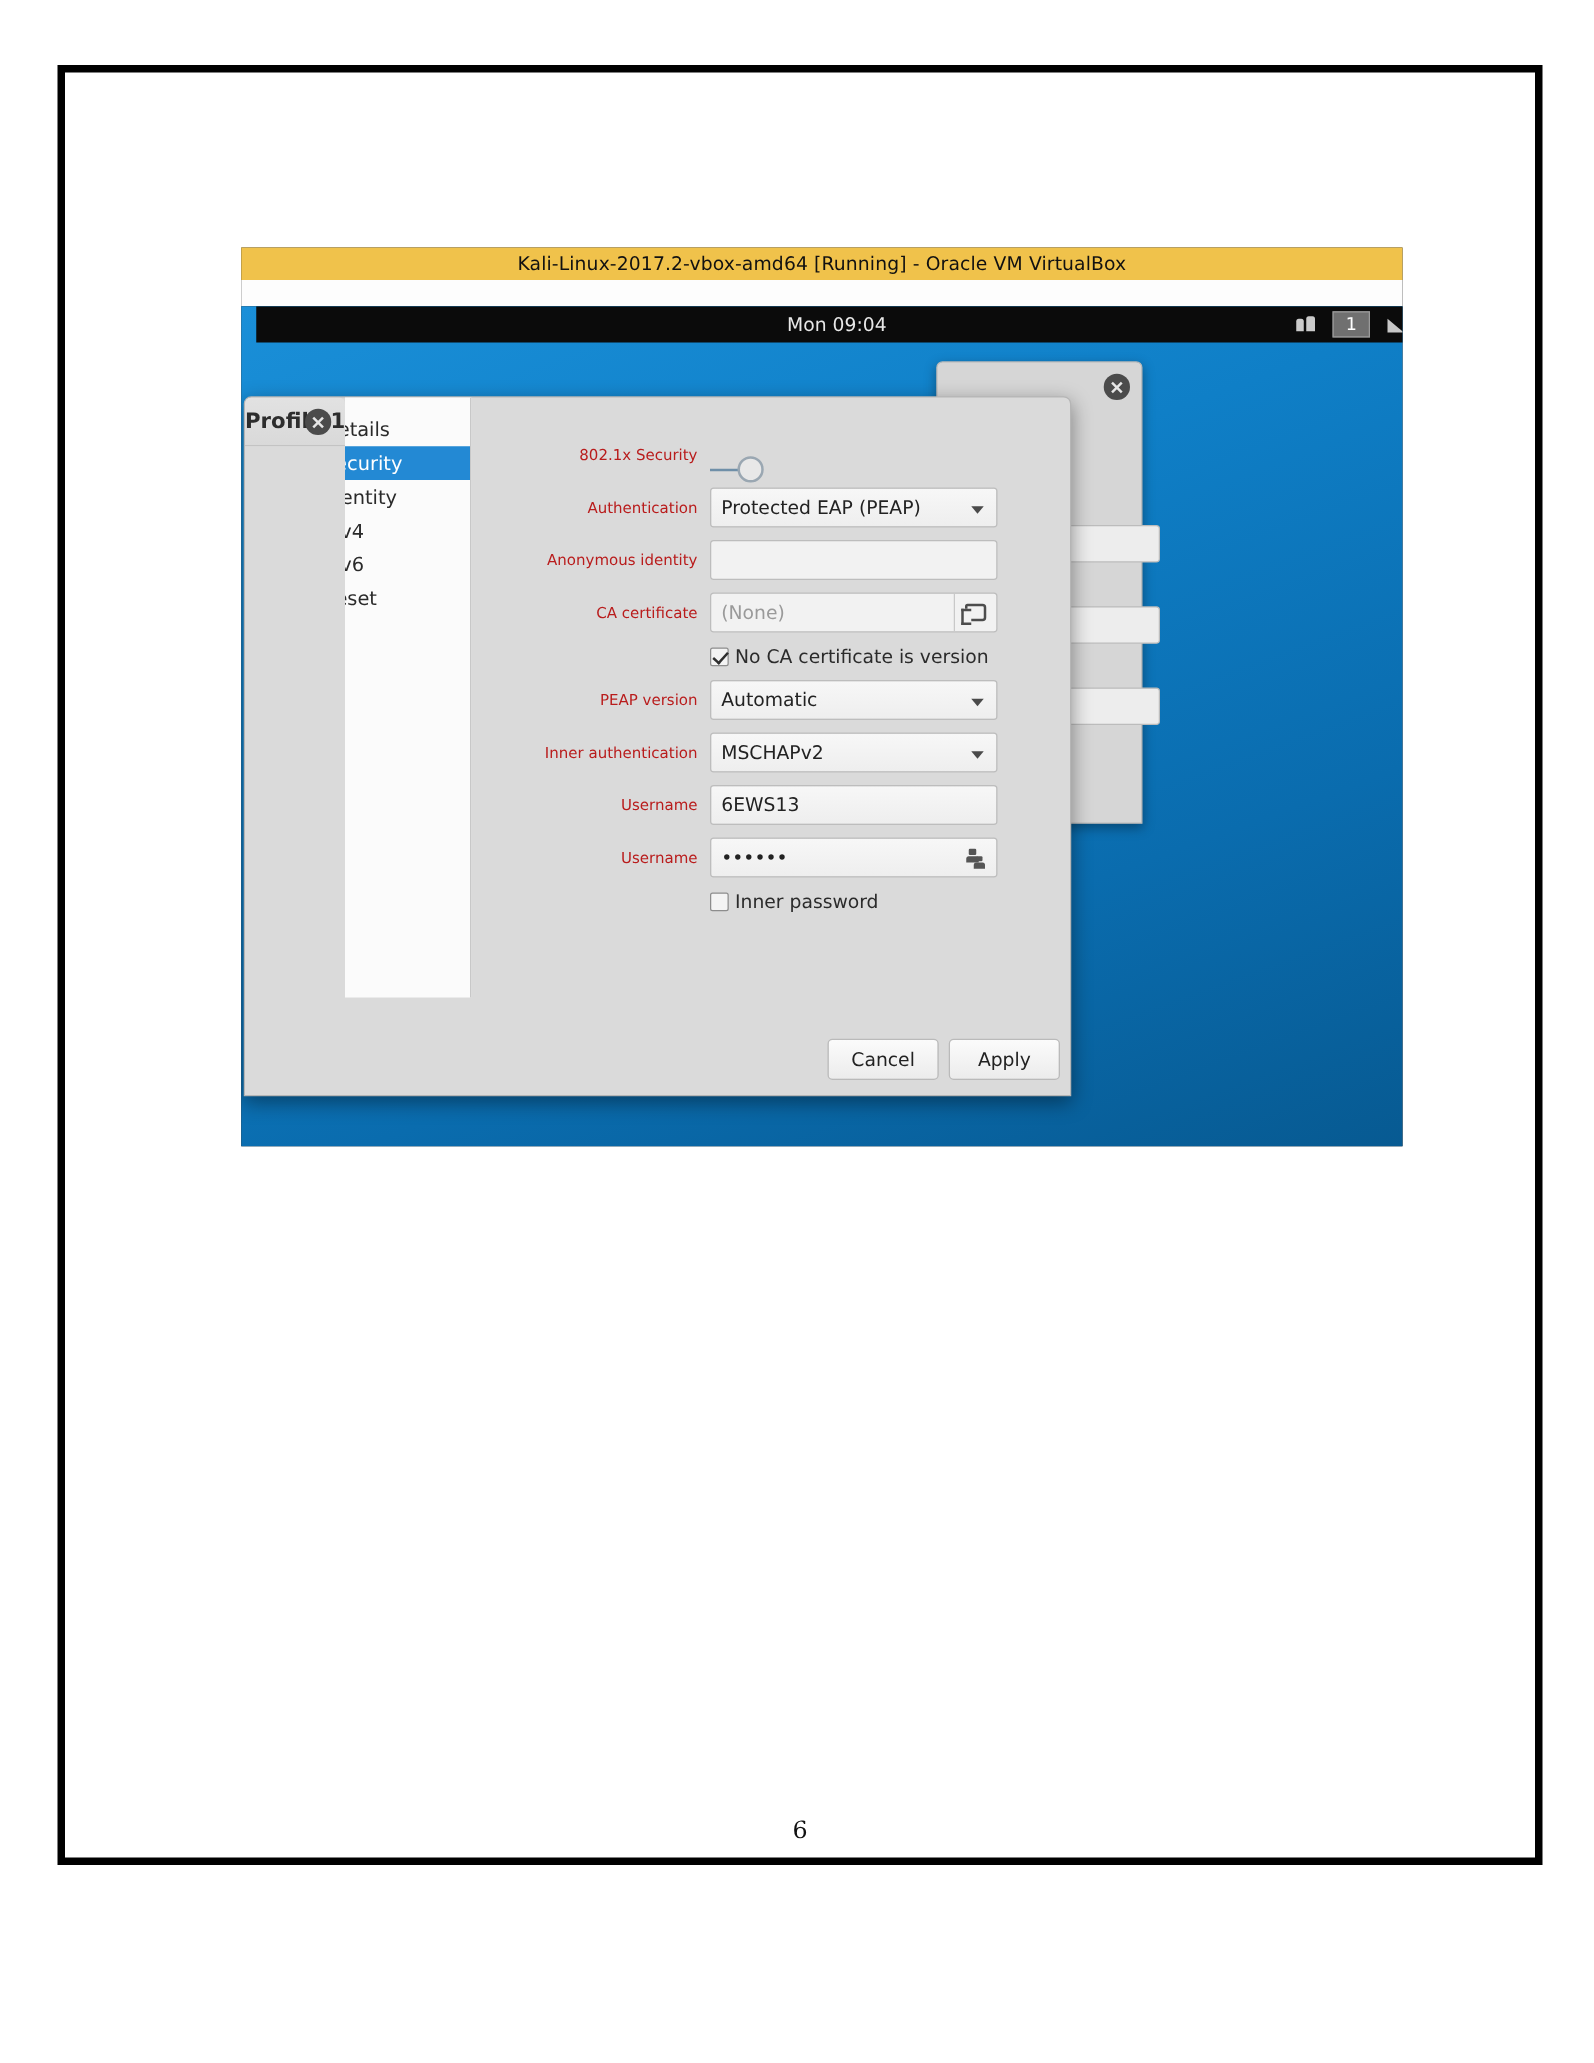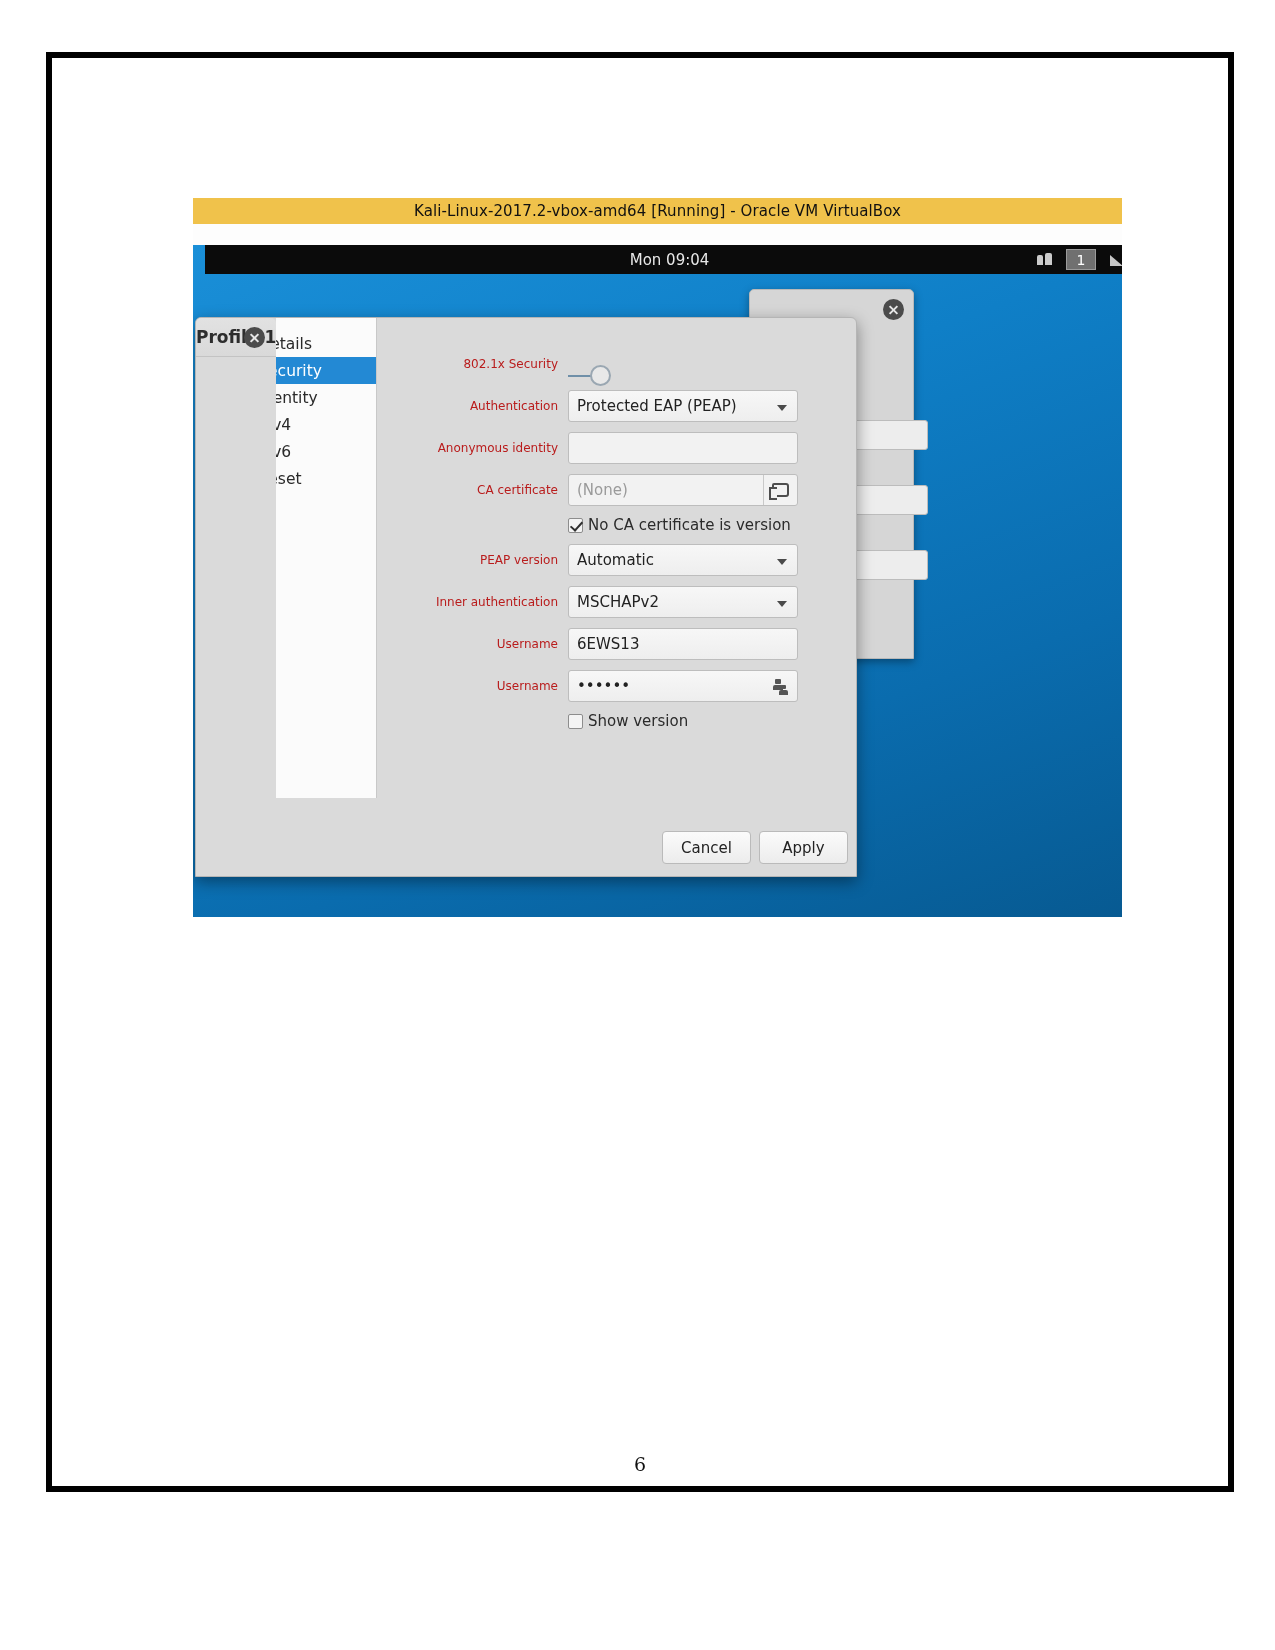--- a/index.html
+++ b/index.html
@@ -519,21 +519,21 @@
                     <i class="h2"></i>
                     <i class="b2"></i>
                   </span>
                 </span>
               </span>
             </div>
 
             <div class="checkrow">
               <span class="inner">
                 <span class="cbox"></span>
-                <span class="cbox-label">Show version</span>
+                <span class="cbox-label">Inner password</span>
               </span>
             </div>
 
           </div>
 
           <div class="dialog-footer">
             <div class="dlg-btn">Cancel</div>
             <div class="dlg-btn">Apply</div>
           </div>
 

